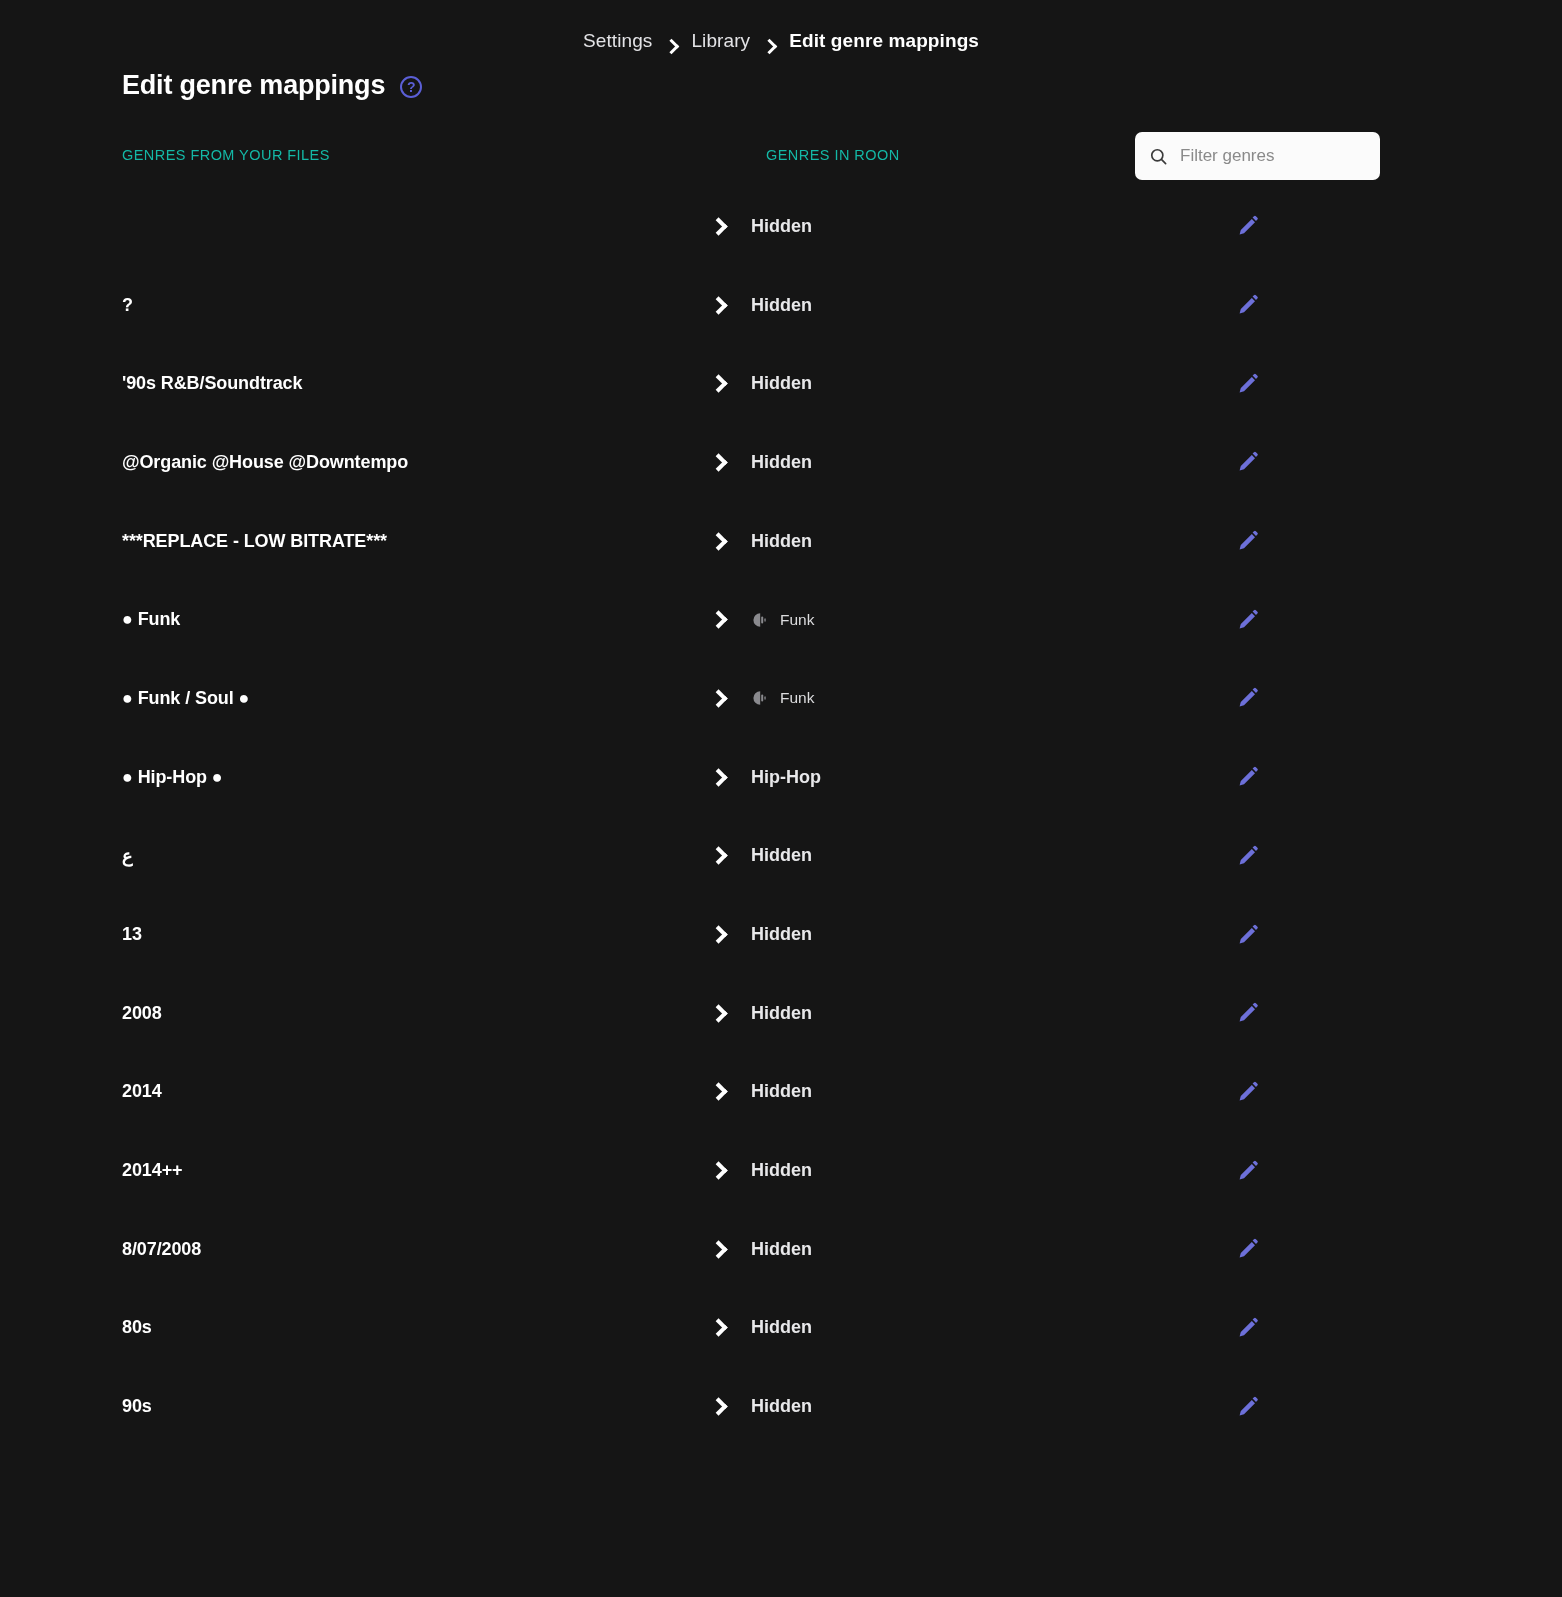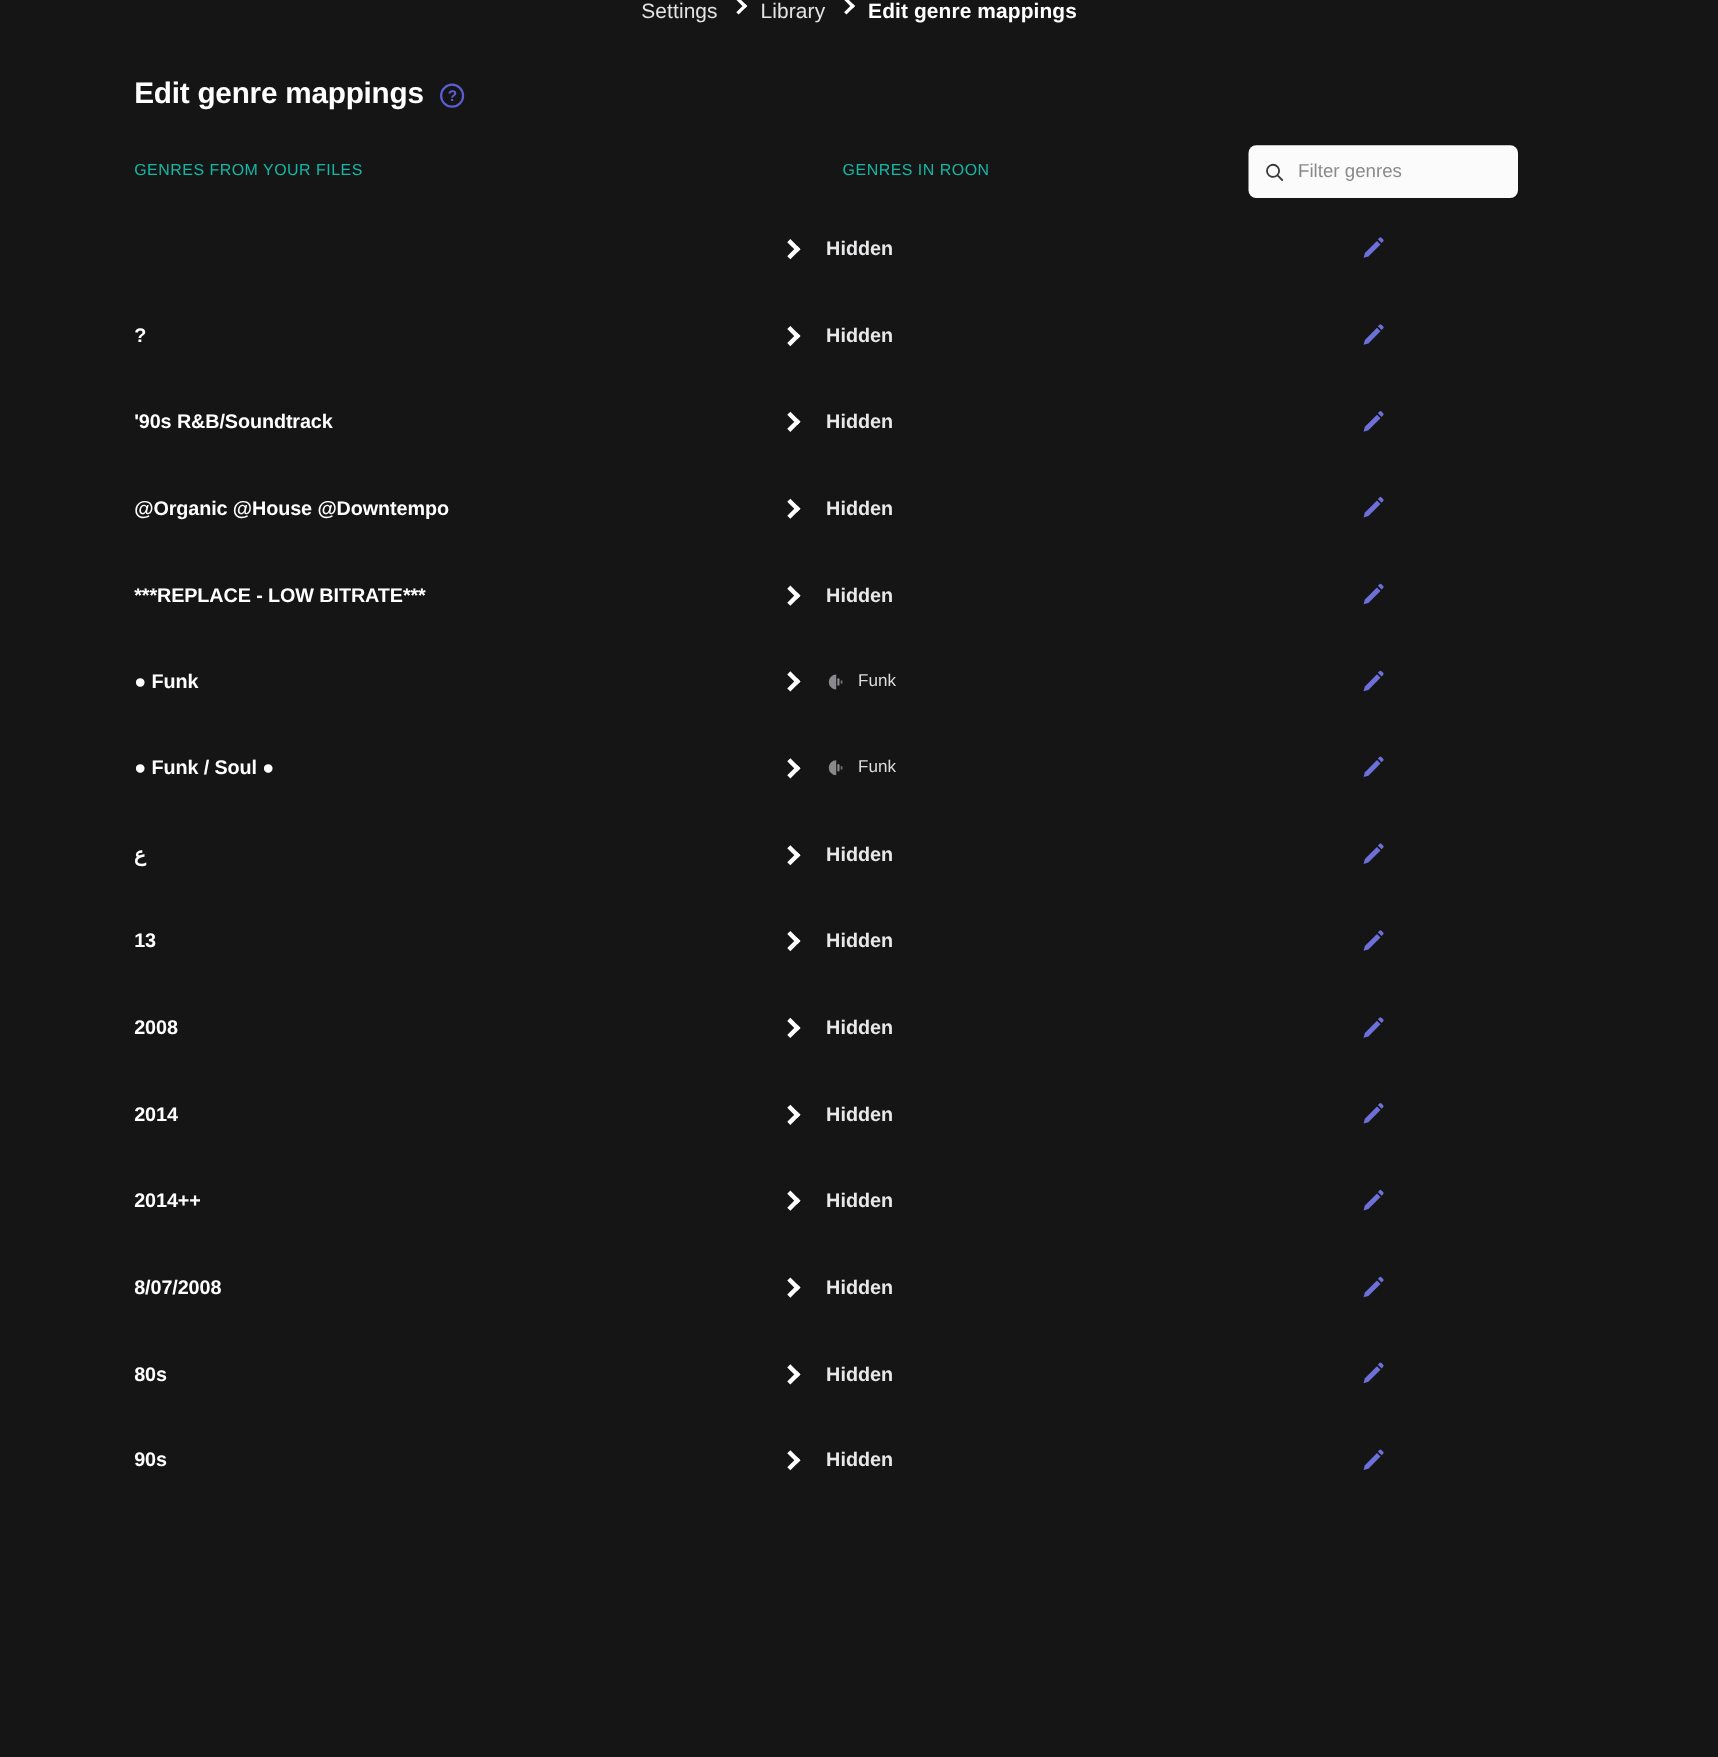--- a/index.html
+++ b/index.html
@@ -9,21 +9,21 @@
     height: 1597px;
     background: #151515;
     font-family: "Liberation Sans", sans-serif;
     overflow: hidden;
   }
 
   
   .breadcrumb {
     height: 52px;
     display: flex;
-    align-items: flex-start;
+    align-items: flex-end;
     justify-content: center;
     gap: 14px;
     font-size: 19px;
     color: #e9e9ec;
   }
   .crumb { color: #e3e3e6; font-weight: 400; letter-spacing: .1px; }
   .crumb.current { color: #ffffff; font-weight: 700; }
   .crumb-sep {
     display: inline-block;
     width: 11px; height: 11px;
@@ -282,20 +282,31 @@
           <rect x="13.2" y="7.3" width="1.7" height="3.4" rx="0.85" fill="#6e6e72"></rect>
         </svg>
         <span>Funk</span>
       </div>
       <svg class="row-edit" viewBox="0 0 24 24">
         <path d="M3.6 20.4l1.2-4.4 11-11 3.2 3.2-11 11-4.4 1.2z" fill="#6d70d9"></path>
         <path d="M16.6 3.6l1.4-1.4a1.3 1.3 0 0 1 1.9 0l1.5 1.5a1.3 1.3 0 0 1 0 1.9l-1.4 1.4z" fill="#6d70d9"></path>
       </svg>
     </div>
     <div class="row">
+      <div class="row-left">● Hip-Hop ●</div>
+      <span class="row-arrow"></span>
+      <div class="row-genre">
+        <span>Hip-Hop</span>
+      </div>
+      <svg class="row-edit" viewBox="0 0 24 24">
+        <path d="M3.6 20.4l1.2-4.4 11-11 3.2 3.2-11 11-4.4 1.2z" fill="#6d70d9"></path>
+        <path d="M16.6 3.6l1.4-1.4a1.3 1.3 0 0 1 1.9 0l1.5 1.5a1.3 1.3 0 0 1 0 1.9l-1.4 1.4z" fill="#6d70d9"></path>
+      </svg>
+    </div>
+    <div class="row">
       <div class="row-left">ع</div>
       <span class="row-arrow"></span>
       <div class="row-genre">
         <span>Hidden</span>
       </div>
       <svg class="row-edit" viewBox="0 0 24 24">
         <path d="M3.6 20.4l1.2-4.4 11-11 3.2 3.2-11 11-4.4 1.2z" fill="#6d70d9"></path>
         <path d="M16.6 3.6l1.4-1.4a1.3 1.3 0 0 1 1.9 0l1.5 1.5a1.3 1.3 0 0 1 0 1.9l-1.4 1.4z" fill="#6d70d9"></path>
       </svg>
     </div>

